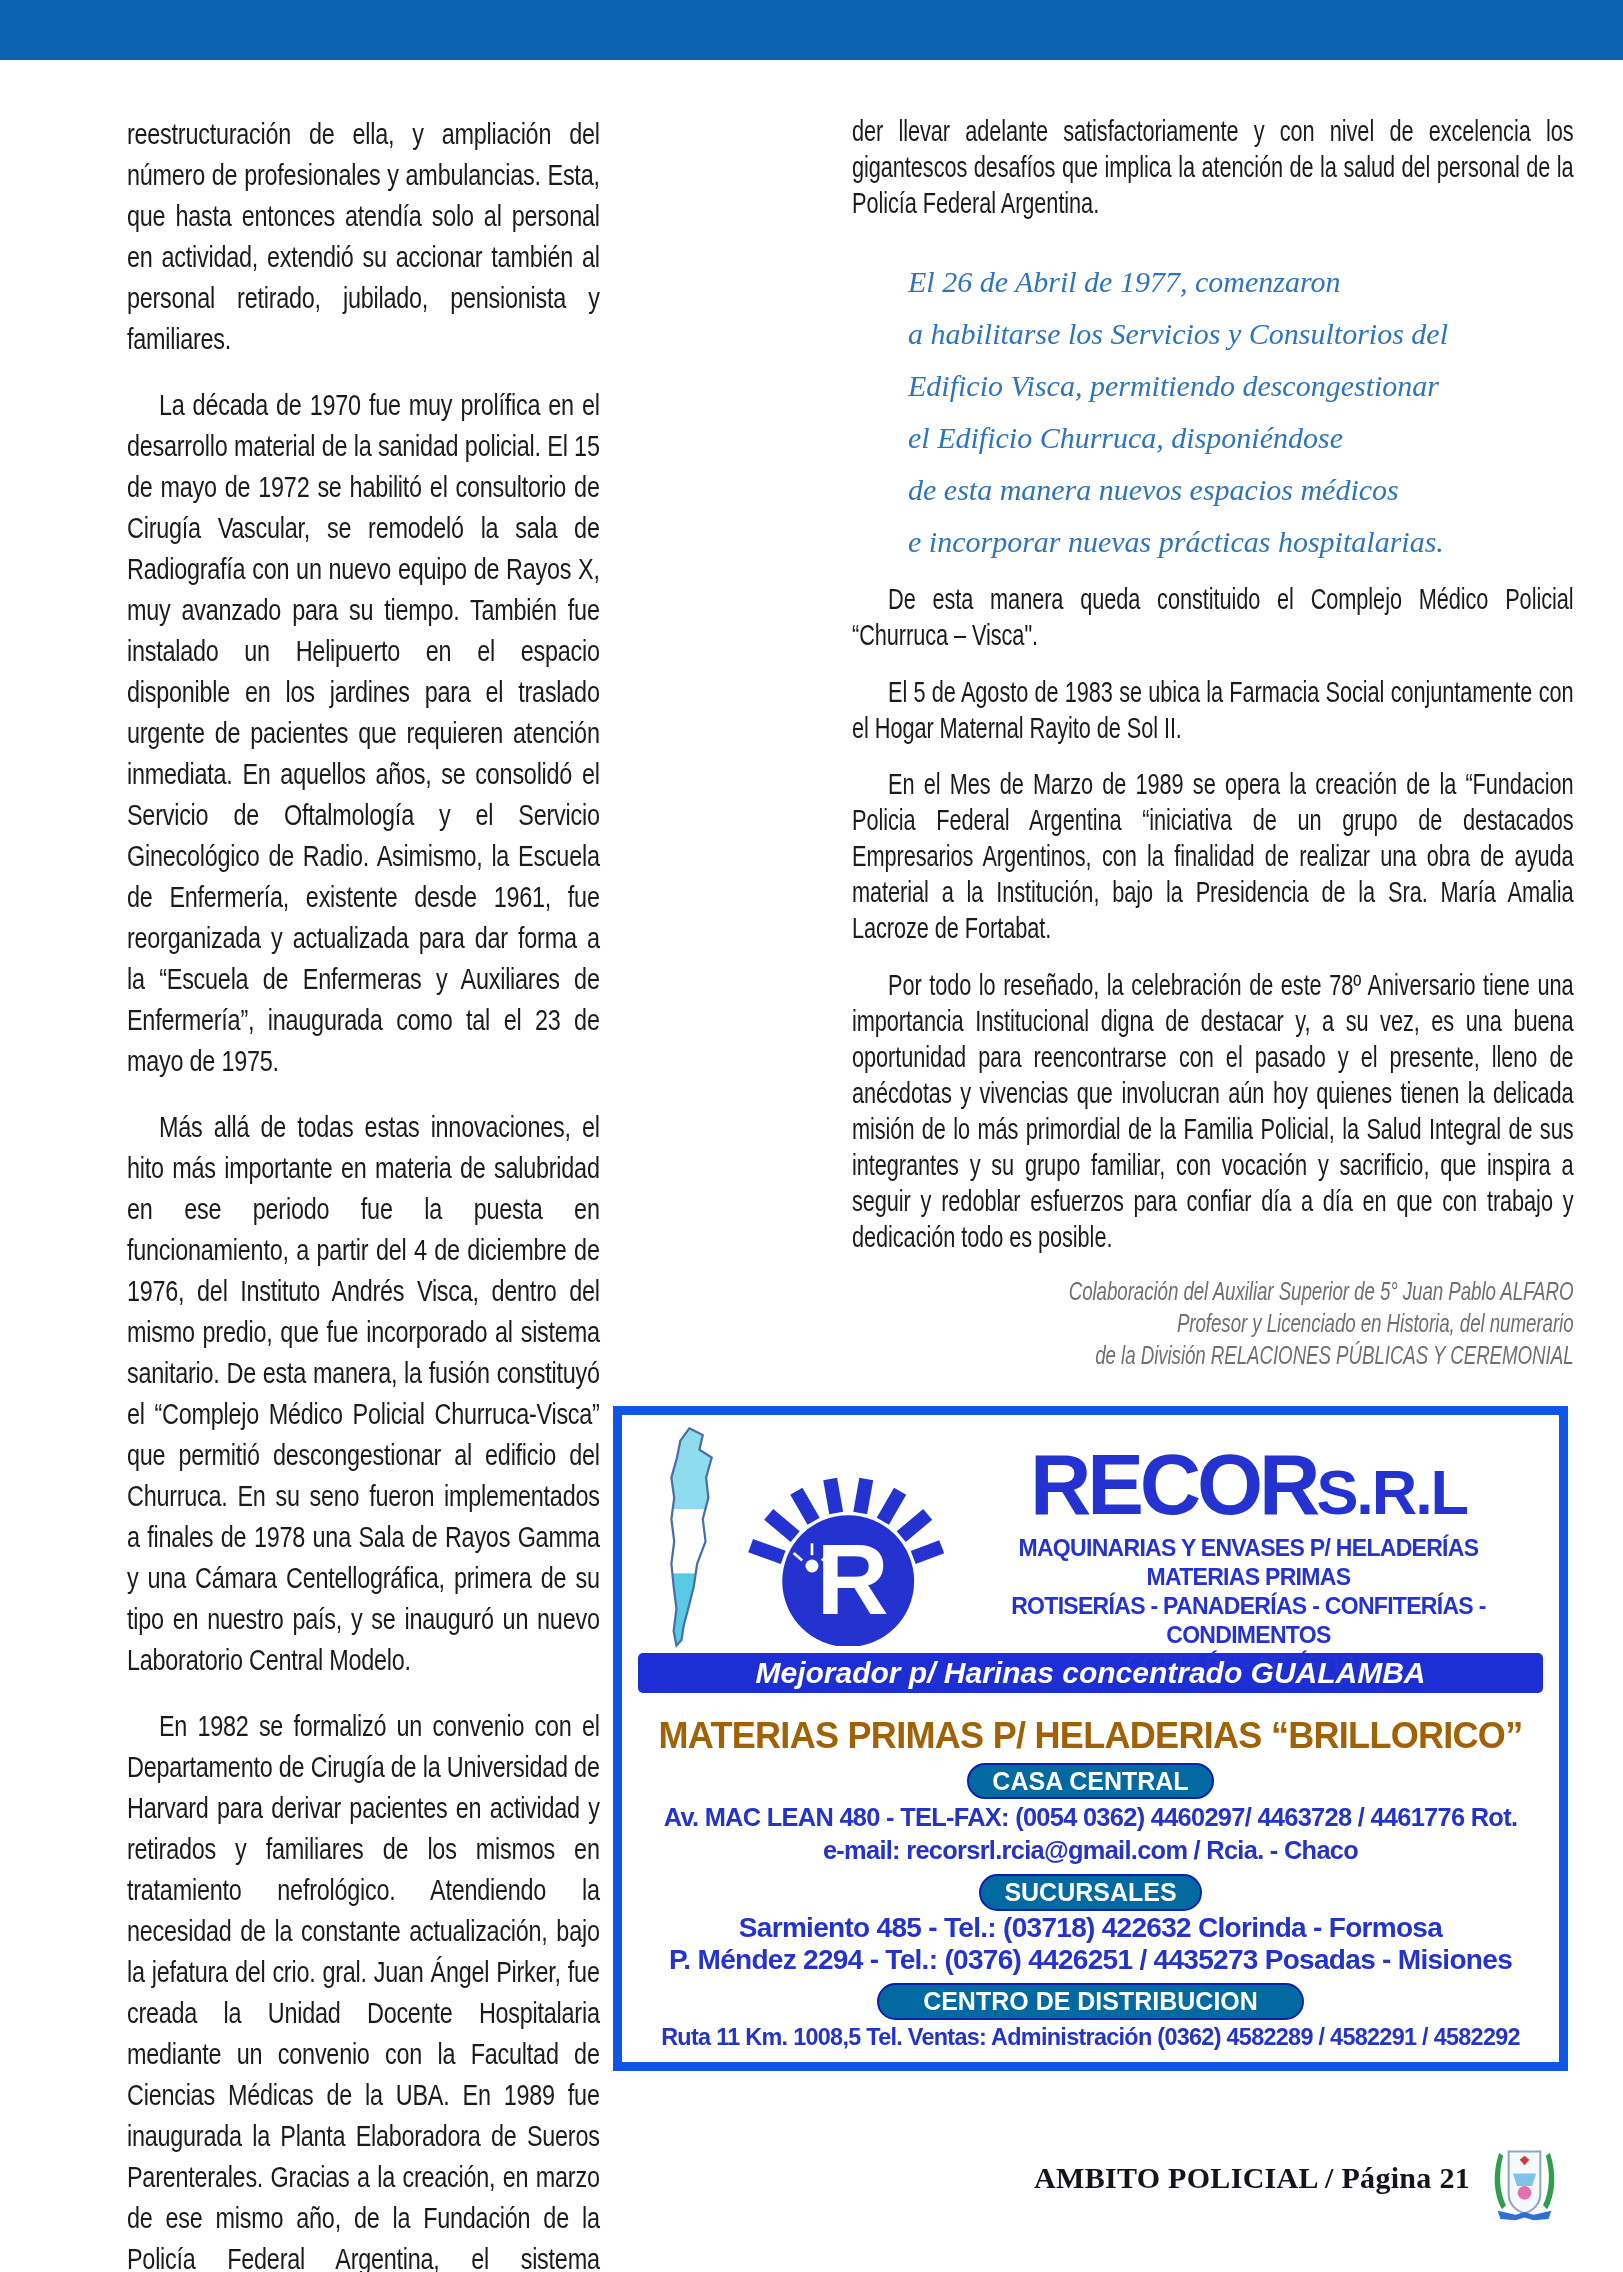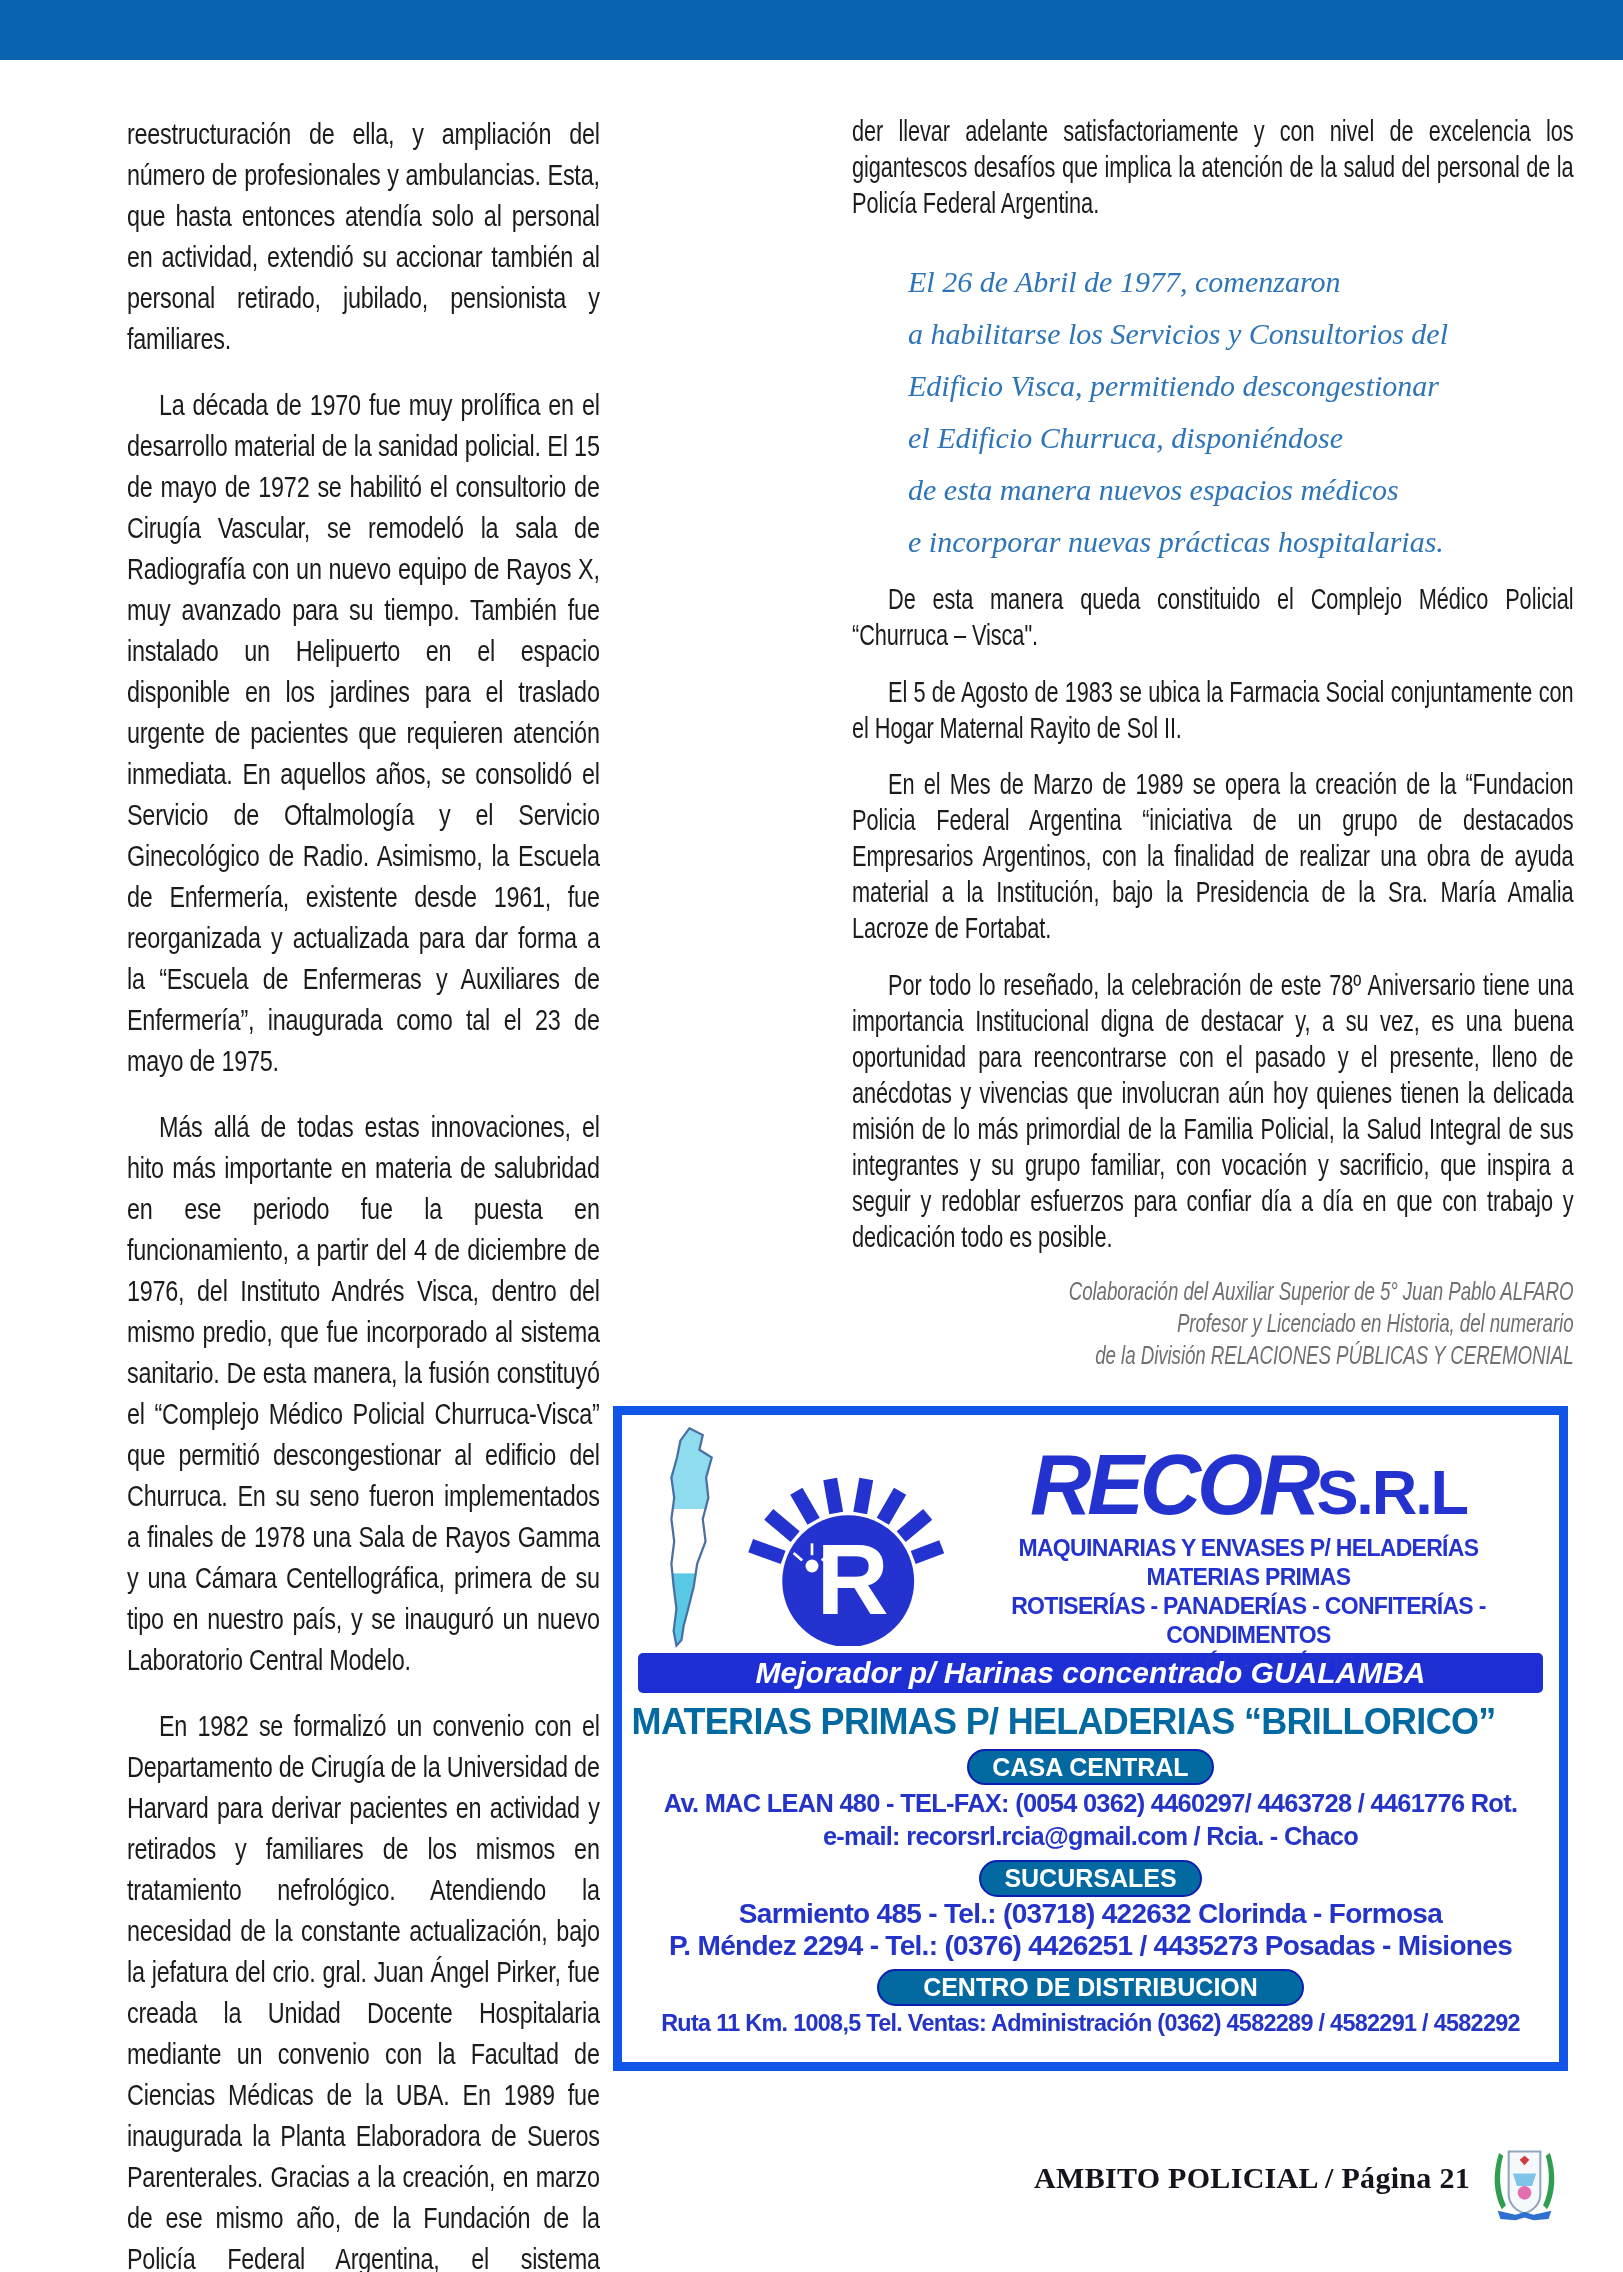--- a/index.html
+++ b/index.html
@@ -29,28 +29,28 @@
     font-size:25px;line-height:32px;}
   
   .ad{position:absolute;left:613px;top:1406px;width:955px;height:665px;
     box-sizing:border-box;border:9.6px solid #1155e8;background:#ffffff;overflow:hidden;}
   .ad-inner{padding:4.1px 9.6px 0 9.6px;}
   .ad-top{display:flex;align-items:flex-start;height:231px;}
   .ad-map{width:102px;height:224px;margin:5.5px 0 0 8.2px;flex:none;}
   .ad-logo{width:203px;height:227px;margin-left:2.7px;flex:none;}
   .ad-head{flex:1;text-align:center;padding-top:23.4px;}
   .recor-line{color:#2433cf;font-weight:bold;letter-spacing:-4.1px;line-height:1;}
-  .recor-main{font-size:85px;font-style:italic;}
+  .recor-main{font-size:85px;}
   .recor-suffix{font-size:63px;letter-spacing:-2.1px;}
   .taglines{margin-top:6.9px;}
   .tagline{color:#2433cf;font-weight:bold;font-size:23px;line-height:29px;letter-spacing:-0.7px;}
   .ad-band{margin:2.7px 6.9px 0 6.9px;background:#1c2ed4;border-radius:5px;color:#ffffff;
     font-weight:bold;font-style:italic;font-size:30px;line-height:40px;text-align:center;}
-  .ad-subband{margin-top:8px;color:#0369a1;font-weight:bold;font-size:36px;line-height:41px;
-    letter-spacing:-0.7px;}
+  .ad-subband{margin-top:22px;color:#a16207;font-weight:bold;font-size:36px;line-height:41px;
+    text-align:center;letter-spacing:-0.7px;}
   .ad-pill{display:table;margin:6.9px auto 1.4px auto;background:#0369a1;border:2.1px solid #0d1fb0;
     border-radius:20.6px;color:#ffffff;font-weight:bold;font-size:25px;line-height:30px;
     padding:1.4px 23.4px;letter-spacing:0;}
   .ad-pill.wide{padding:1.4px 44px;}
   .ad-line{color:#2433c8;font-weight:bold;font-size:25.4px;line-height:33px;text-align:center;letter-spacing:-0.7px;}
   .ad-sec-2 .ad-line{font-size:28px;line-height:32px;text-align:center;}
   .ad-sec-3 .ad-line{font-size:23.4px;line-height:32px;}
   
   .footer-text{position:absolute;right:153px;top:2161px;
     font-family:"Liberation Serif","DejaVu Serif",serif;font-weight:bold;

